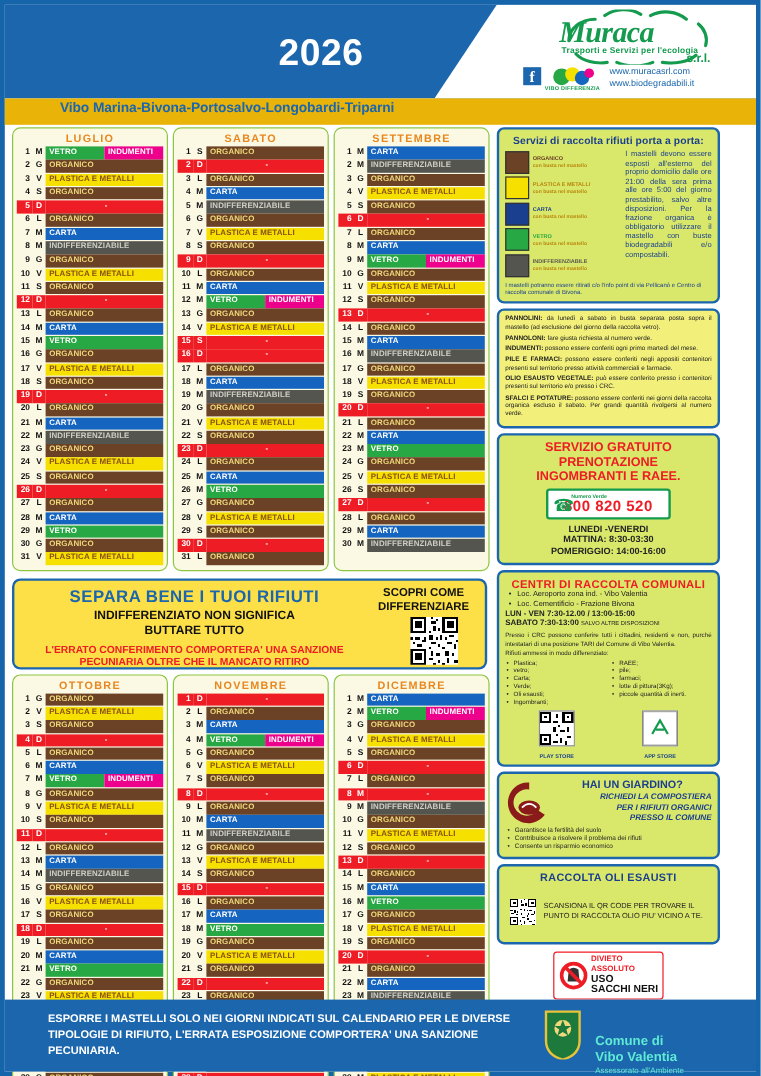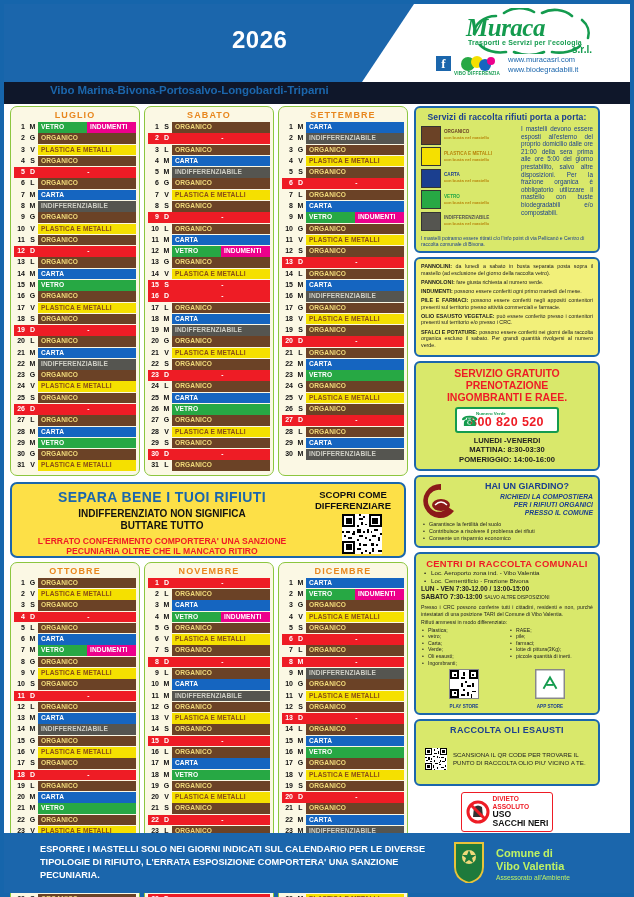--- a/index.html
+++ b/index.html
@@ -17,34 +17,34 @@
   .header { position: relative; height: 78px; background: #1b66ac; overflow: hidden; }
   .header-white-wedge {
     position: absolute; right: 0; top: 0; width: 268px; height: 78px;
     background: #fff;
     clip-path: polygon(52px 0, 268px 0, 268px 78px, 0 78px);
   }
   .hdr-left { position: absolute; left: 18px; top: 6px; color: #fff; }
   .hdr-sub1 { font-size: 9.5px; letter-spacing: 1.1px; font-weight: 600; color: #cfe2f3; }
   .hdr-t1 { font-size: 16.5px; font-weight: bold; letter-spacing: 1.4px; line-height: 19px; margin-top: 2px;}
   .hdr-t2 { font-size: 16.5px; font-weight: bold; letter-spacing: 1.4px; line-height: 19px;}
-  .hdr-year { position: absolute; left: 228px; top: 22px; color: #fff; font-size: 24px; font-weight: bold; letter-spacing: 0.5px;}
+  .hdr-year { position: absolute; left: 228px; top: 22px; color: #fff; font-size: 31px; font-weight: bold; letter-spacing: 0.5px;}
   .zona-badge {
     position: absolute; left: 340px; top: 20px;
     border: 3px solid #1b66ac; background: #fff; color: #1b66ac;
     font-size: 19px; font-weight: bold; letter-spacing: 2px;
     padding: 3px 13px 4px 13px;
   }
   .logo-wrap { position: absolute; right: 10px; top: 4px; width: 180px; height: 46px; }
   .logo-name { position:absolute; left: 26px; top: 6px; font-family: "Liberation Serif", serif;
      font-style: italic; font-weight: bold; font-size: 25px; color: #149b4e; letter-spacing: -0.5px;}
   .logo-srl { position:absolute; left: 132px; top: 20px; font-size: 10px; font-weight: bold; color: #149b4e; margin-top: 16px;}
   .logo-tag { position:absolute; left: 28px; top: 31px; font-size: 7px; font-weight: bold; color: #149b4e; letter-spacing: 0.2px;}
   .logo-swoosh { position:absolute; left: 16px; top: 0px; width: 150px; height: 46px;}
-  .subtitle-bar { height: 22px; background: #0f172a; position: relative; }
+  .subtitle-bar { height: 22px; background: #eab308; position: relative; }
   .subtitle-txt { position: absolute; left: 46px; top: 2px; color: #1b66ac;
       font-size: 11.5px; font-weight: bold; letter-spacing: -0.1px;}
   .hdr-social { position: absolute; right: 8px; top: 50px; width: 190px; height: 26px; }
   .fb-icon { position:absolute; left: 4px; top: 2px; width: 15px; height: 15px; background: #1b66ac;
      color: #fff; font-family: "Liberation Serif", serif; font-weight: bold; font-size: 13px;
      text-align: center; line-height: 15px; }
   .vibo-logo { position:absolute; left: 26px; top: 1px; width: 40px; height: 18px; }
   .vibo-cap { position:absolute; left: 22px; top: 17px; font-size: 4.6px; color: #149b4e; font-weight: bold; letter-spacing: 0.2px;}
   .web1 { position:absolute; left: 76px; top: 1px; font-size: 7.5px; color: #1b66ac; }
   .web2 { position:absolute; left: 76px; top: 11px; font-size: 7.5px; color: #1b66ac; }
@@ -172,21 +172,21 @@
   .div-circ { width: 24px; height: 24px; }
   .div-txt { padding-left: 3px; }
   .dv1 { font-size: 6.6px; font-weight: bold; color: #ee1c25; line-height: 7.4px; }
   .dv2 { font-size: 8.6px; font-weight: bold; color: #111; line-height: 9.4px; }
 
   
   .footer { position: absolute; left: 0; right: 0; bottom: 0; height: 60px; background: #1b66ac; }
   .foot-txt { position: absolute; left: 36px; top: 10px; width: 400px; color: #fff;
      font-size: 9.2px; font-weight: bold; line-height: 13px; }
   .crest { position: absolute; left: 448px; top: 6px; width: 34px; height: 44px; }
-  .comune { position: absolute; left: 492px; top: 14px; color: #bef264; }
+  .comune { position: absolute; left: 492px; top: 29px; color: #5eead4; }
   .cm1 { font-size: 11px; font-weight: bold; line-height: 13px; }
   .cm2 { font-size: 11px; font-weight: bold; line-height: 13px; }
   .cm3 { font-size: 6.6px; line-height: 10px; }
 
   .qr-svg rect { shape-rendering: crispEdges; }
 </style>
 </head>
 <body>
 
 <div class="page">
@@ -1648,43 +1648,20 @@
           <div class="nv-phone">☎</div>
           <div class="nv-cap">Numero Verde</div>
           <div class="nv-num">800 820 520</div>
         </div>
         <div class="gp-line">LUNEDI  -VENERDI</div>
         <div class="gp-line">MATTINA:  8:30-03:30</div>
         <div class="gp-line">POMERIGGIO:  14:00-16:00</div>
       </div>
 
       <div class="panel">
-        <div class="garden-head">
-          <svg class="garden-icon" viewBox="0 0 40 40">
-            <path d="M20 3 A17 17 0 1 0 33 30 L27 26 A11 11 0 1 1 20 9 Z" fill="#8b1a1a"></path>
-            <ellipse cx="20" cy="24" rx="9" ry="6" fill="#8b1a1a"></ellipse>
-            <path d="M14 24 q6 -6 12 0" fill="none" stroke="#fff" stroke-width="1.4"></path>
-          </svg>
-          <div class="garden-txt">
-            <div class="g-t1">HAI UN GIARDINO?</div>
-            <div class="g-t2">
-              <span>RICHIEDI LA COMPOSTIERA</span><br>
-              <span>PER I RIFIUTI ORGANICI</span><br>
-              <span>PRESSO IL COMUNE</span>
-            </div>
-          </div>
-        </div>
-        <div id="garden-bullets">
-            <div class="g-li">Garantisce la fertilità del suolo</div>
-            <div class="g-li">Contribuisce a risolvere il problema dei rifiuti</div>
-            <div class="g-li">Consente un risparmio economico</div>
-          </div>
-      </div>
-
-      <div class="panel">
         <div class="crc-title">CENTRI DI RACCOLTA COMUNALI</div>
         <div id="crc-locs">
             <div class="crc-li">Loc. Aeroporto zona ind. - Vibo Valentia</div>
             <div class="crc-li">Loc. Cementificio - Frazione Bivona</div>
           </div>
         <div class="crc-h">LUN - VEN 7:30-12.00  /  13:00-15:00</div>
         <div class="crc-h">
           <span>SABATO      7:30-13:00</span>
           <span class="sm">SALVO ALTRE DISPOSIZIONI</span>
         </div>
@@ -1740,20 +1717,43 @@
             <svg class="store-box" viewBox="0 0 30 30">
               <rect width="30" height="30" fill="#fff" stroke="#888"></rect>
               <g fill="none" stroke="#149b4e" stroke-width="2">
                 <path d="M8 20 L15 8 L22 20"></path>
                   <path d="M11 16 L19 16"></path>
               </g>
             </svg>
             <div class="store-lbl">APP STORE</div>
           </div>
         </div>
+      </div>
+
+      <div class="panel">
+        <div class="garden-head">
+          <svg class="garden-icon" viewBox="0 0 40 40">
+            <path d="M20 3 A17 17 0 1 0 33 30 L27 26 A11 11 0 1 1 20 9 Z" fill="#8b1a1a"></path>
+            <ellipse cx="20" cy="24" rx="9" ry="6" fill="#8b1a1a"></ellipse>
+            <path d="M14 24 q6 -6 12 0" fill="none" stroke="#fff" stroke-width="1.4"></path>
+          </svg>
+          <div class="garden-txt">
+            <div class="g-t1">HAI UN GIARDINO?</div>
+            <div class="g-t2">
+              <span>RICHIEDI LA COMPOSTIERA</span><br>
+              <span>PER I RIFIUTI ORGANICI</span><br>
+              <span>PRESSO IL COMUNE</span>
+            </div>
+          </div>
+        </div>
+        <div id="garden-bullets">
+            <div class="g-li">Garantisce la fertilità del suolo</div>
+            <div class="g-li">Contribuisce a risolvere il problema dei rifiuti</div>
+            <div class="g-li">Consente un risparmio economico</div>
+          </div>
       </div>
 
       <div class="panel">
         <div class="oil-title">RACCOLTA OLI ESAUSTI</div>
         <div class="oil-body">
           <svg class="oil-qr qr-svg" viewBox="0 0 19 19">
             <rect width="19" height="19" fill="#fff"></rect>
             <g fill="#000">
               <rect x="0" y="0" width="6" height="6"></rect>
                 <rect x="1" y="1" width="4" height="4" fill="#fff"></rect>

